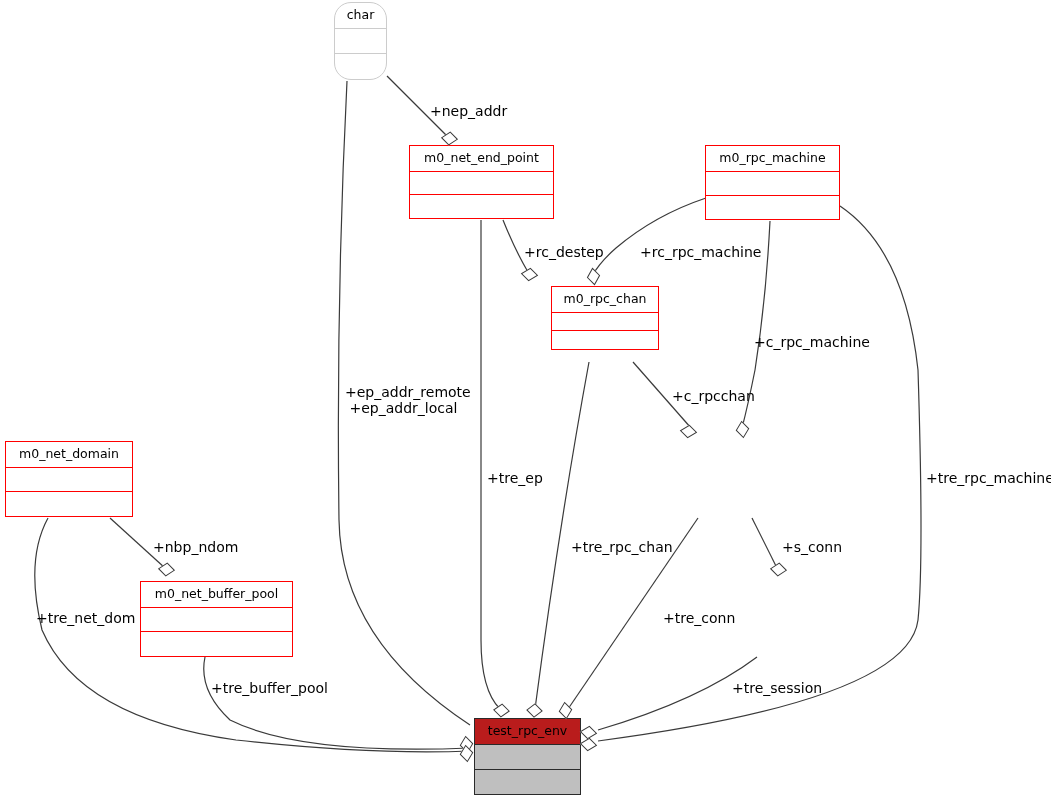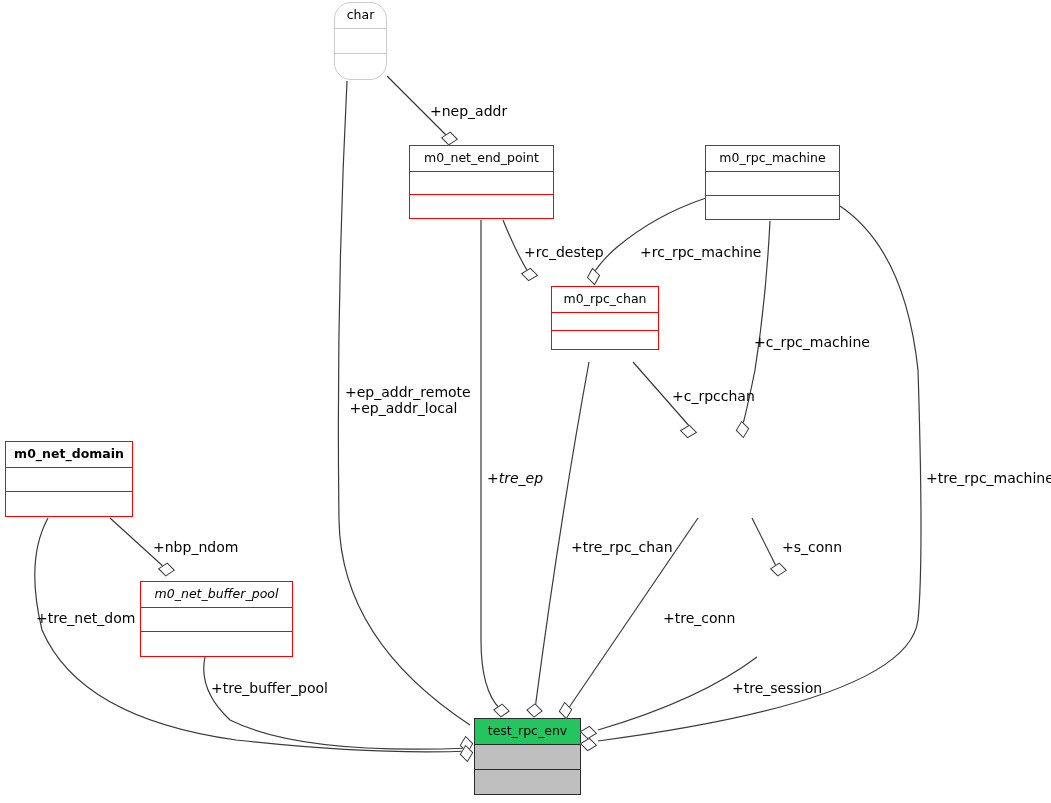--- a/index.html
+++ b/index.html
@@ -43,21 +43,21 @@
     font-size: 12.5px;
     color: #000000;
     text-align: center;
     line-height: 1;
     padding: 6px 7px 6px 7px;
     border-bottom: 1px solid #ff0000;
     white-space: nowrap;
   }
   .node.center .title {
     border-bottom: 1px solid #2a2a2a;
-    background: #22c55e;
+    background: #b91c1c;
   }
   .node .row {
     flex: 1 1 0;
     border-bottom: 1px solid #ff0000;
     min-height: 10px;
   }
   .node.center .row {
     border-bottom: 1px solid #2a2a2a;
   }
   .node .row.last {
@@ -137,28 +137,28 @@
     <div class="row"></div>
     <div class="row last"></div>
   </div>
 
   <div class="node" style="left:551px;top:286px;width:108px;height:64px;">
     <div class="title">m0_rpc_chan</div>
     <div class="row"></div>
     <div class="row last"></div>
   </div>
 
-  <div class="node" style="left:5px;top:441px;width:128px;height:76px;font-weight:bold;">
+  <div class="node" style="left:5px;top:441px;width:128px;height:76px;">
     <div class="title">m0_net_domain</div>
     <div class="row"></div>
     <div class="row last"></div>
   </div>
 
 
-  <div class="node" style="left:140px;top:581px;width:153px;height:76px;font-style:italic;">
+  <div class="node" style="left:140px;top:581px;width:153px;height:76px;">
     <div class="title">m0_net_buffer_pool</div>
     <div class="row"></div>
     <div class="row last"></div>
   </div>
 
 
   <div class="node center" style="left:474px;top:718px;width:107px;height:77px;">
     <div class="title">test_rpc_env</div>
     <div class="row"></div>
     <div class="row last"></div>
@@ -182,21 +182,21 @@
 
   <div class="edge-label" style="left:430px;top:104px;">+nep_addr</div>
   <div class="edge-label" style="left:524px;top:245px;">+rc_destep</div>
   <div class="edge-label" style="left:640px;top:245px;">+rc_rpc_machine</div>
   <div class="edge-label" style="left:754px;top:315px;margin-top:20px;">+c_rpc_machine</div>
   <div class="edge-label" style="left:672px;top:389px;">+c_rpcchan</div>
   <div class="edge-label" style="left:153px;top:540px;">+nbp_ndom</div>
   <div class="edge-label" style="left:782px;top:540px;">+s_conn</div>
   <div class="edge-label" style="left:345px;top:385px;">+ep_addr_remote
  +ep_addr_local</div>
-  <div class="edge-label" style="left:487px;top:471px;font-style:italic;">+tre_ep</div>
+  <div class="edge-label" style="left:487px;top:471px;">+tre_ep</div>
   <div class="edge-label" style="left:571px;top:540px;">+tre_rpc_chan</div>
   <div class="edge-label" style="left:663px;top:611px;">+tre_conn</div>
   <div class="edge-label" style="left:926px;top:471px;">+tre_rpc_machine</div>
   <div class="edge-label" style="left:732px;top:681px;">+tre_session</div>
   <div class="edge-label" style="left:36px;top:611px;">+tre_net_dom</div>
   <div class="edge-label" style="left:211px;top:681px;">+tre_buffer_pool</div>
 
 </div>
 
 </body></html>

